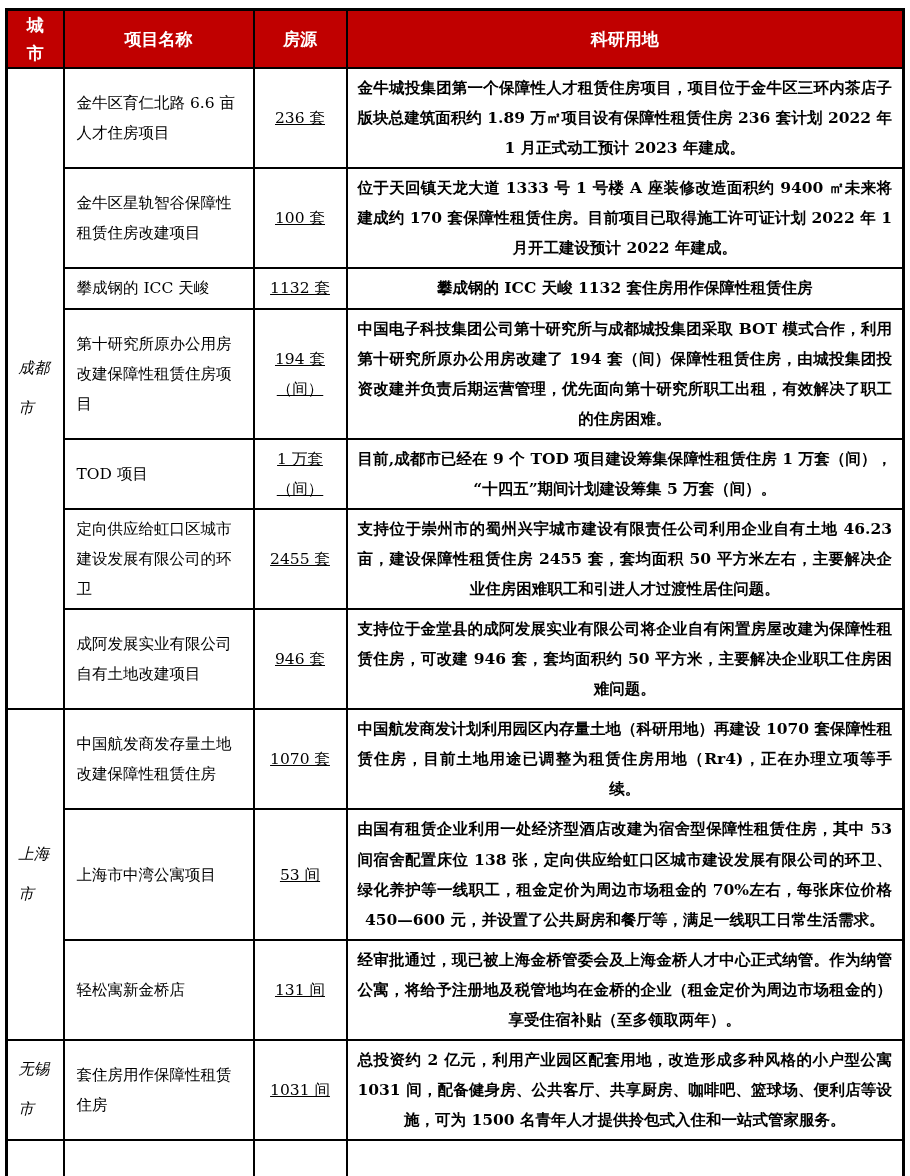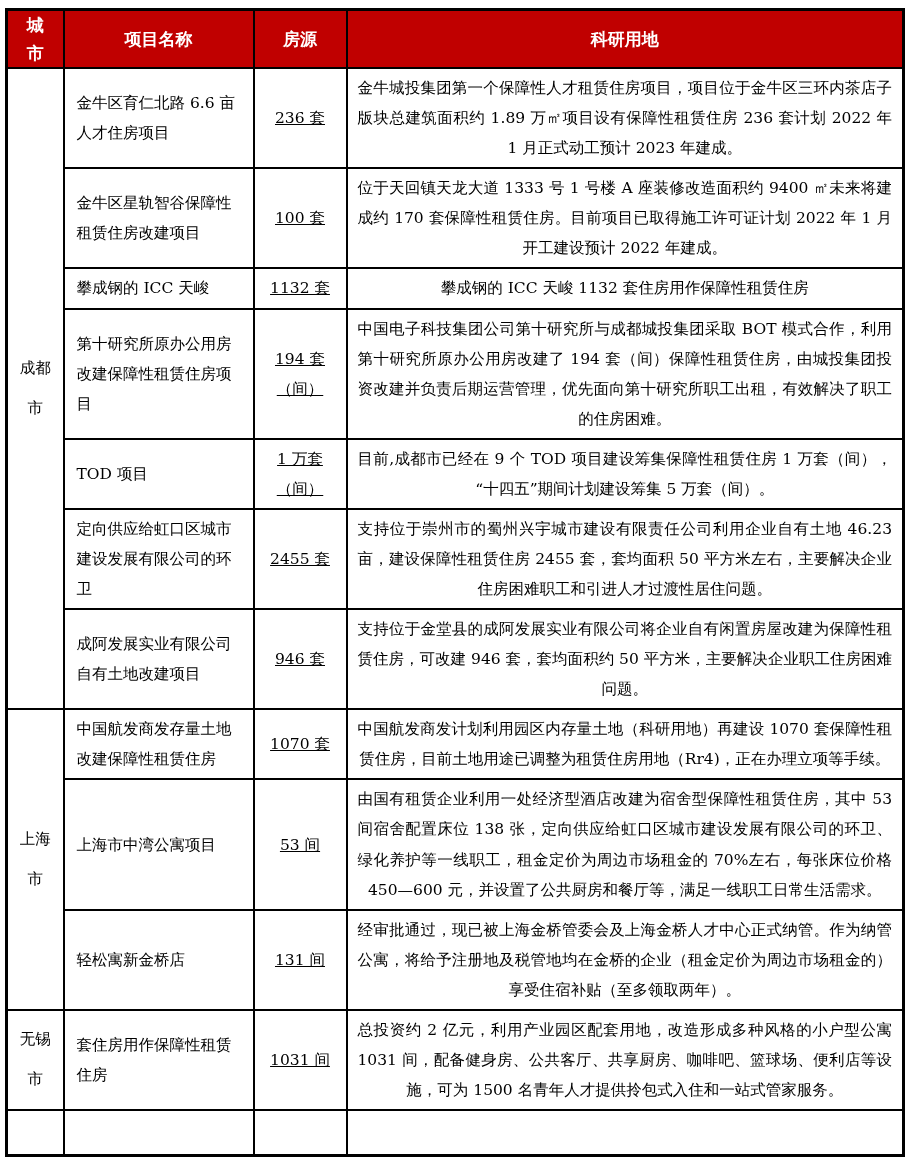--- a/index.html
+++ b/index.html
@@ -48,38 +48,40 @@
     vertical-align: middle;
   }
   td.city {
     text-align: center;
     line-height: 2.55;
     padding: 0;
   }
   .city-wrap {
     display: inline-block;
     width: 2.2em;
-    text-align: center;
+    text-align: left;
+    font-style: italic;
   }
   td.name {
     text-align: left;
     line-height: 1.94;
     padding: 4px 12px;
   }
   td.units {
     text-align: center;
     line-height: 1.94;
     padding: 4px 4px;
     text-decoration: underline;
   }
   td.intro {
     text-align: justify;
     text-align-last: center;
     line-height: 1.94;
     padding: 4px 10px;
+    font-weight: bold;
   }
   tr.partial-row td {
     height: 45px;
   }
 </style>
 </head>
 <body>
 
 <div class="page">
   <table class="project-table">

